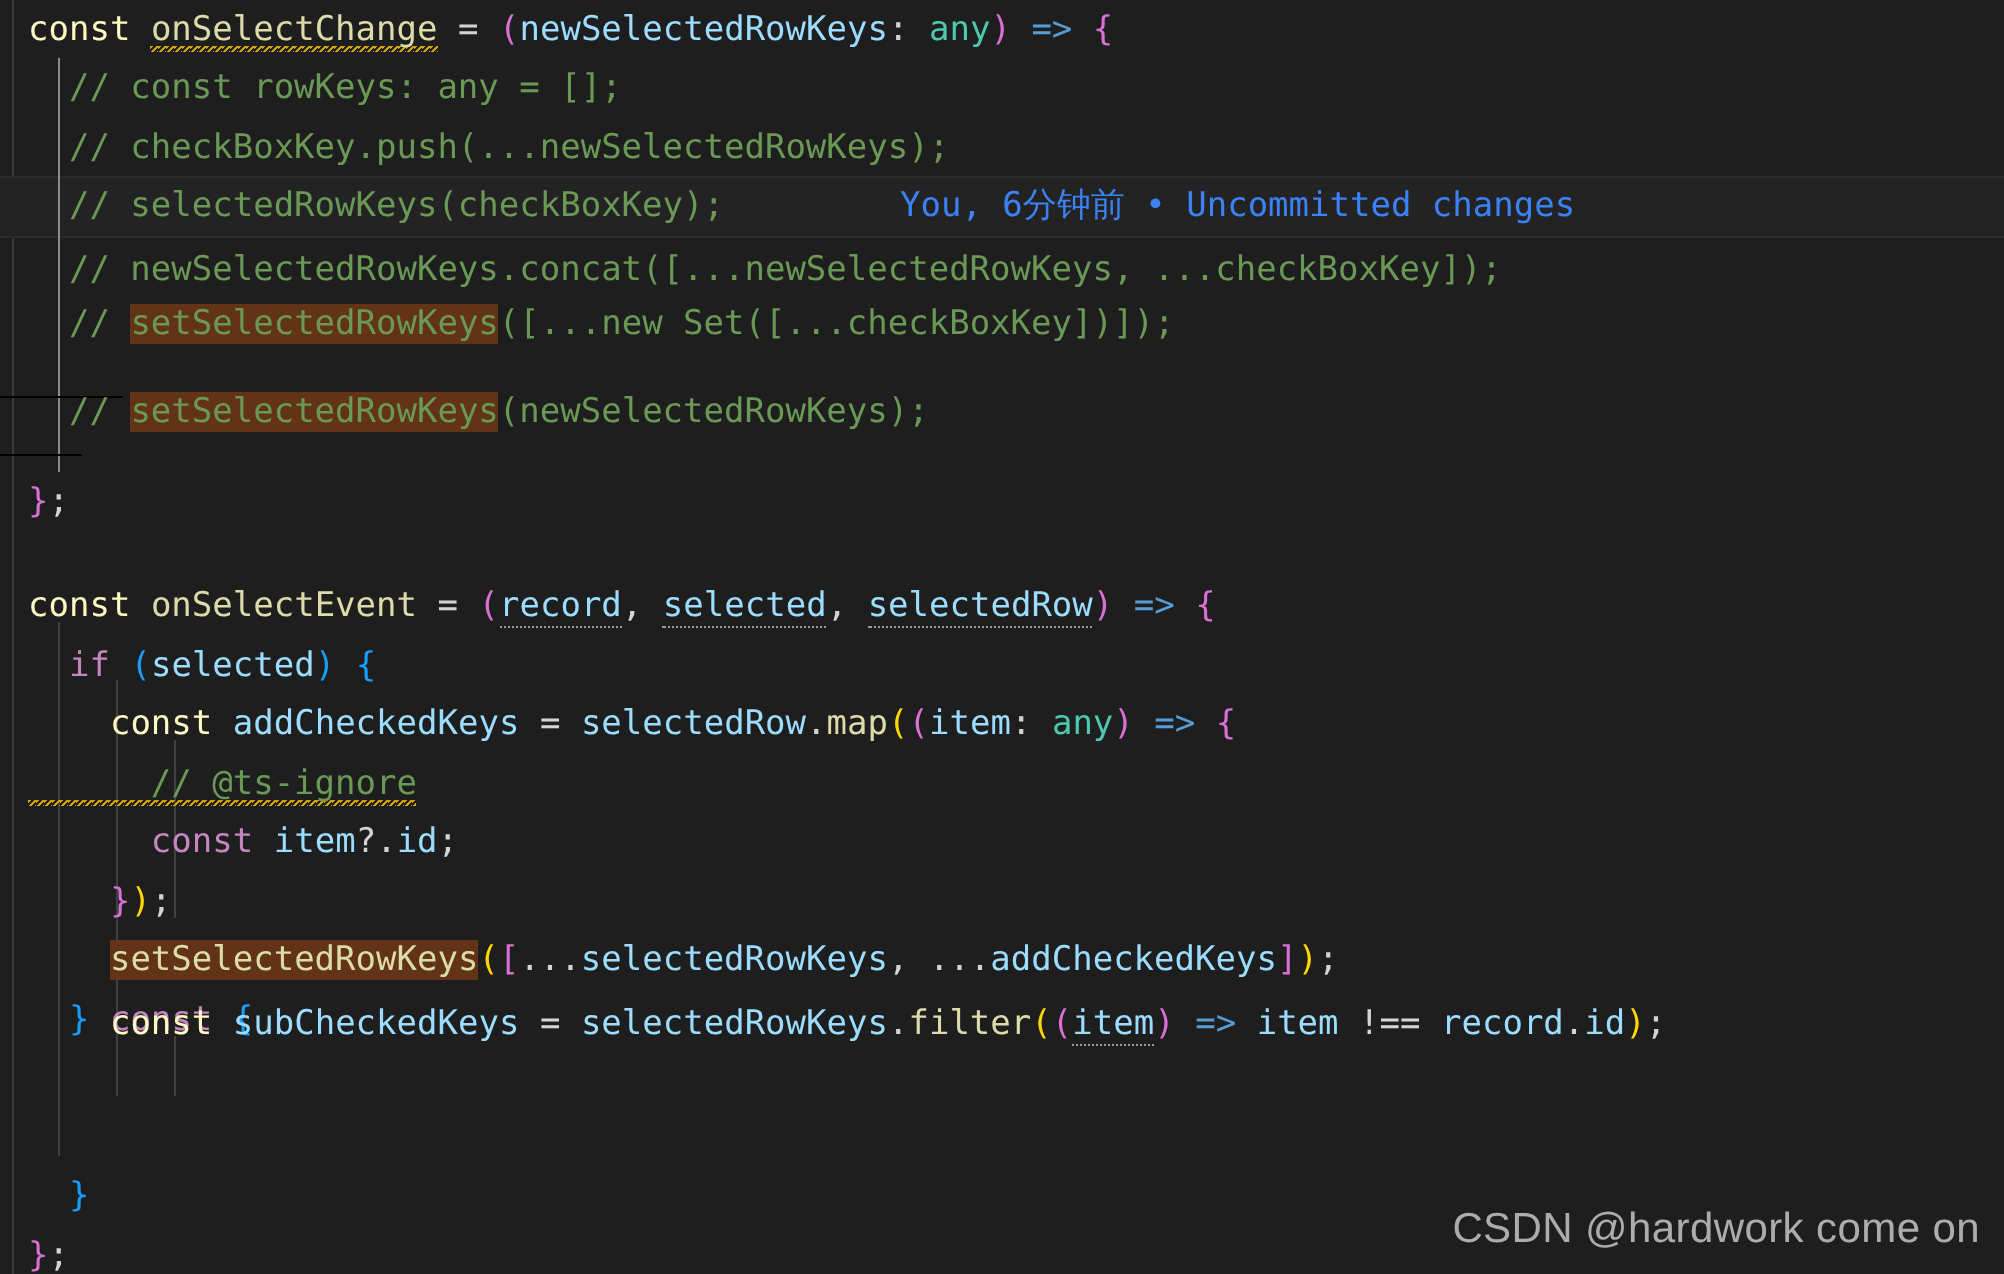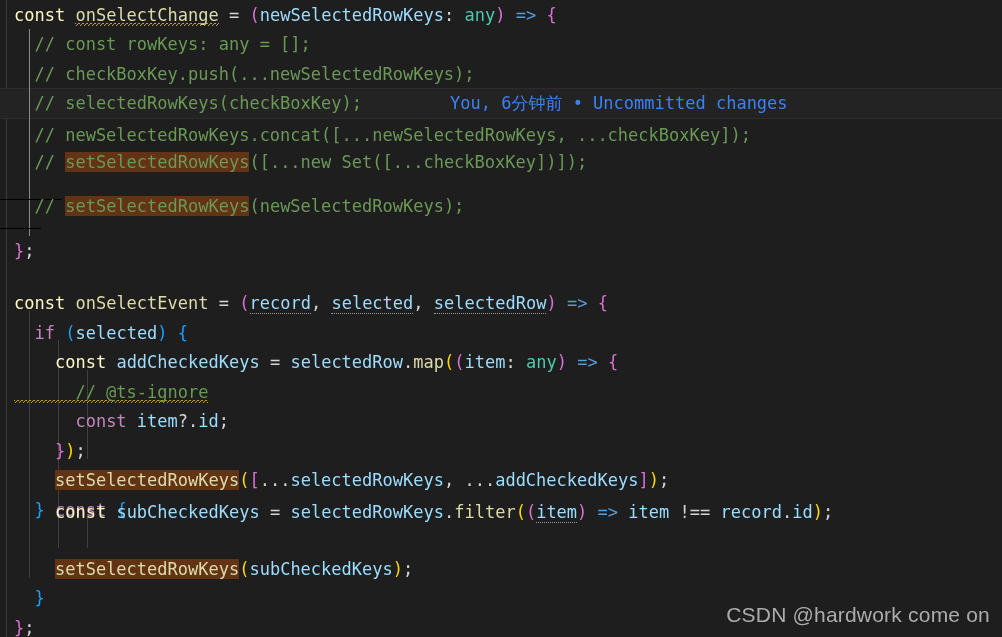--- a/index.html
+++ b/index.html
@@ -208,23 +208,20 @@
     </div>
 
     <div class="line" style="top:496px;">
       <span class="txt">  <span class="br3">}</span> <span class="ctrl">const</span> <span class="br3">{</span></span>
     </div>
 
     <div class="line" style="top:498px;">
       <span class="txt">    <span class="kw">const</span> <span class="var">subCheckedKeys</span> <span class="op">=</span> <span class="var">selectedRowKeys</span><span class="op">.</span><span class="fn">filter</span><span class="br1">(</span><span class="br2">(</span><span class="var dotted">item</span><span class="br2">)</span> <span class="arrow">=&gt;</span> <span class="var">item</span> <span class="op">!==</span> <span class="var">record</span><span class="op">.</span><span class="var">id</span><span class="br1">)</span><span class="op">;</span></span>
     </div>
 
-    <div class="line" style="top:555px;">
-      <span class="txt">    <span class="fn hl">setSelectedRowKeys</span><span class="br1">(</span><span class="var">subCheckedKeys</span><span class="br1">)</span><span class="op">;</span></span>
-    </div>
 
     <div class="line" style="top:584px;">
       <span class="txt">  <span class="br3">}</span></span>
     </div>
 
     <div class="line" style="top:614px;">
       <span class="txt"><span class="br2">}</span><span class="op">;</span></span>
     </div>
 
   </div>

